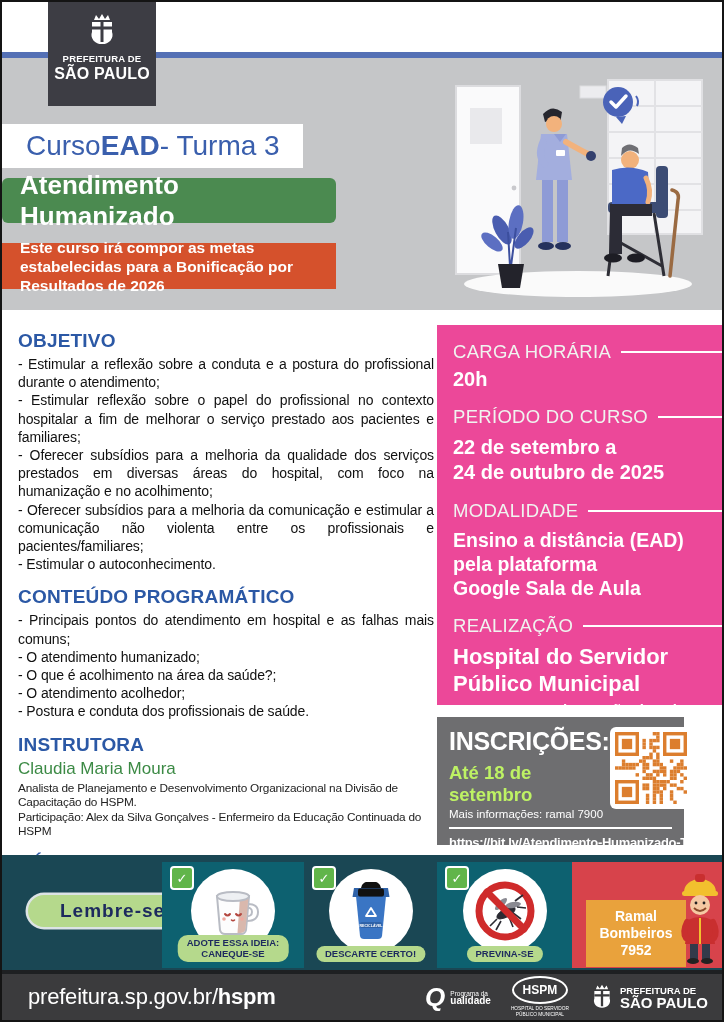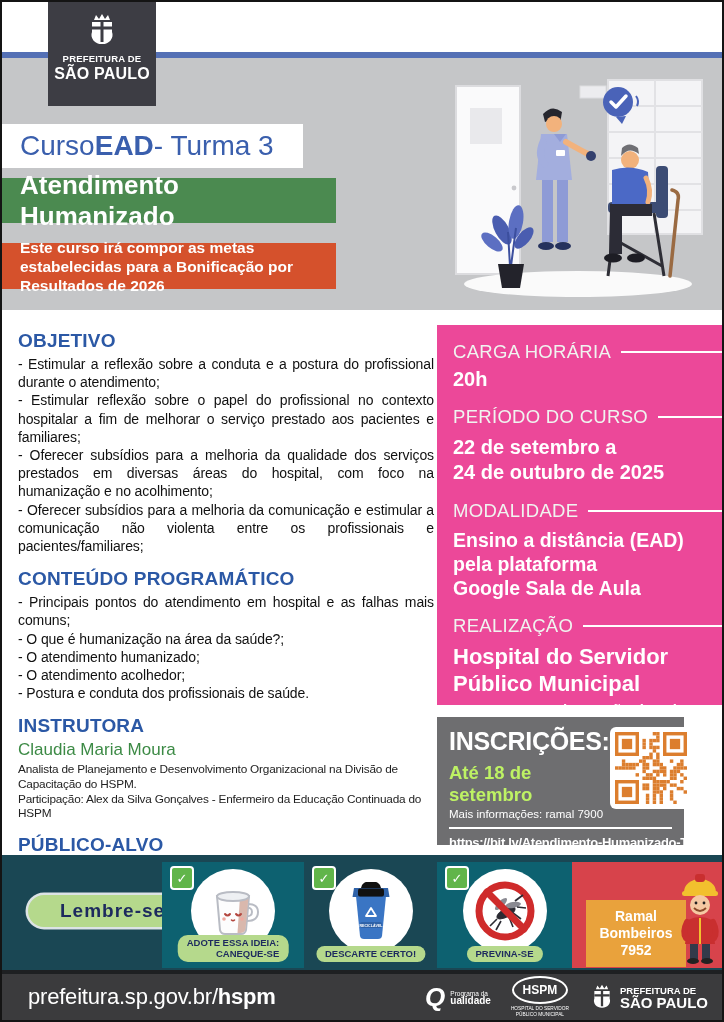--- a/index.html
+++ b/index.html
@@ -10,24 +10,24 @@
 
   
   .blue-stripe{left:0;right:0;top:50px;height:6px;background:#5470b5;}
   .gray-header{left:0;right:0;top:56px;height:252px;background:#c5c6c8;}
   .badge{left:46px;top:0;width:108px;height:104px;background:#3d3d44;color:#fff;
          display:flex;flex-direction:column;align-items:center;justify-content:flex-start;z-index:3;}
   .badge svg{margin-top:10px;}
   .badge-l1{font-size:9.5px;font-weight:700;letter-spacing:.2px;margin-top:5px;}
   .badge-l2{font-size:16px;font-weight:700;letter-spacing:.2px;margin-top:1px;}
   .title-box{left:0;top:122px;width:301px;height:44px;background:#fff;display:flex;align-items:center;
-             padding-left:18px;box-sizing:border-box;font-size:28px;color:#3a5fad;font-weight:500;z-index:2;}
+             padding-left:24px;box-sizing:border-box;font-size:28px;color:#3a5fad;font-weight:500;z-index:2;}
   .title-box b{font-weight:800;}
   .green-box{left:0;top:176px;width:334px;height:45px;background:#4b8a50;display:flex;align-items:center;
-             padding-left:18px;box-sizing:border-box;font-size:26px;color:#fff;font-weight:800;z-index:2;}
+             padding-left:18px;box-sizing:border-box;font-size:26px;color:#fff;font-weight:800;z-index:2;border-radius:6px;}
   .orange-box{left:0;top:241px;width:334px;height:46px;background:#d5512c;display:flex;align-items:center;
               padding-left:18px;padding-right:8px;box-sizing:border-box;font-size:15.5px;color:#fff;
               font-weight:700;line-height:19px;z-index:2;}
   .illu{left:438px;top:68px;width:272px;height:240px;}
 
   
   .main-left{left:16px;top:328px;width:416px;color:#111;}
   .sec-title{font-size:19px;font-weight:800;color:#2b58a5;margin:0 0 3px 0;letter-spacing:.2px;}
   .body-txt{font-size:14px;line-height:18.2px;text-align:justify;letter-spacing:-.1px;}
   .sec{margin-bottom:13px;}
@@ -70,21 +70,21 @@
         font-size:19px;letter-spacing:1px;padding:5px 32px;border-radius:20px;
         box-shadow:0 0 0 2.5px rgba(255,255,255,.85);}
   .card{position:absolute;top:7px;height:106px;}
   .card-light{background:#0d6170;}
   .card-red{background:#d7434b;}
   .circle{position:absolute;left:50%;top:7px;transform:translateX(-50%);width:84px;height:84px;
           background:#fff;border-radius:50%;display:flex;align-items:center;justify-content:center;}
   .check-sq{position:absolute;left:8px;top:4px;width:20px;height:20px;background:#61b54a;border:2px solid #fff;
             border-radius:4px;color:#fff;font-size:13px;font-weight:800;display:flex;align-items:center;justify-content:center;z-index:2;}
   .card-label{position:absolute;bottom:6px;left:50%;transform:translateX(-50%);background:#b5d98c;color:#1d2a5e;
-              font-size:9.5px;font-weight:800;text-align:right;line-height:10.5px;padding:3px 9px;
+              font-size:9.5px;font-weight:800;text-align:center;line-height:10.5px;padding:3px 9px;
               border-radius:10px;white-space:nowrap;}
   .ramal-box{position:absolute;left:14px;top:38px;width:100px;background:#e9a23c;color:#fff;
              font-size:14px;font-weight:800;text-align:center;line-height:17px;padding:8px 0;}
 
   
   .footer{left:0;right:0;top:972px;height:46px;background:#3b3b3d;color:#fff;display:flex;
           align-items:center;justify-content:space-between;padding:0 14px 0 26px;box-sizing:border-box;}
   .footer-url{font-size:22px;letter-spacing:-.2px;}
   .footer-url b{font-weight:800;}
   .logos{display:flex;align-items:center;gap:20px;}
@@ -189,26 +189,27 @@
     </svg>
   </div>
 
   <div class="abs main-left">
     <div class="sec">
       <div class="sec-title">OBJETIVO</div>
       <div class="body-txt">- Estimular a reflexão sobre a conduta e a postura do profissional durante o atendimento;</div>
       <div class="body-txt">- Estimular reflexão sobre o papel do profissional no contexto hospitalar a fim de melhorar o serviço prestado aos pacientes e familiares;</div>
       <div class="body-txt">- Oferecer subsídios para a melhoria da qualidade dos serviços prestados em diversas áreas do hospital, com foco na humanização e no acolhimento;</div>
       <div class="body-txt">- Oferecer subsídios para a melhoria da comunicação e estimular a comunicação não violenta entre os profissionais e pacientes/familiares;</div>
+      <div class="body-txt">- Estimular o autoconhecimento.</div>
     </div>
     <div class="sec">
       <div class="sec-title">CONTEÚDO PROGRAMÁTICO</div>
       <div class="body-txt">- Principais pontos do atendimento em hospital e as falhas mais comuns;</div>
-      <div class="body-txt">- O que é humanização na área da saúde?;</div>
       <div class="body-txt">- O atendimento humanizado;</div>
+      <div class="body-txt">- O que é acolhimento na área da saúde?;</div>
       <div class="body-txt">- O atendimento acolhedor;</div>
       <div class="body-txt">- Postura e conduta dos profissionais de saúde.</div>
     </div>
     <div class="sec">
       <div class="sec-title">INSTRUTORA</div>
       <div class="name-green">Claudia Maria Moura</div>
       <div class="small-txt">Analista de Planejamento e Desenvolvimento Organizacional na Divisão de Capacitação do HSPM.</div>
       <div class="small-txt">Participação: Alex da Silva Gonçalves - Enfermeiro da Educação Continuada do HSPM</div>
     </div>
     <div class="sec">

